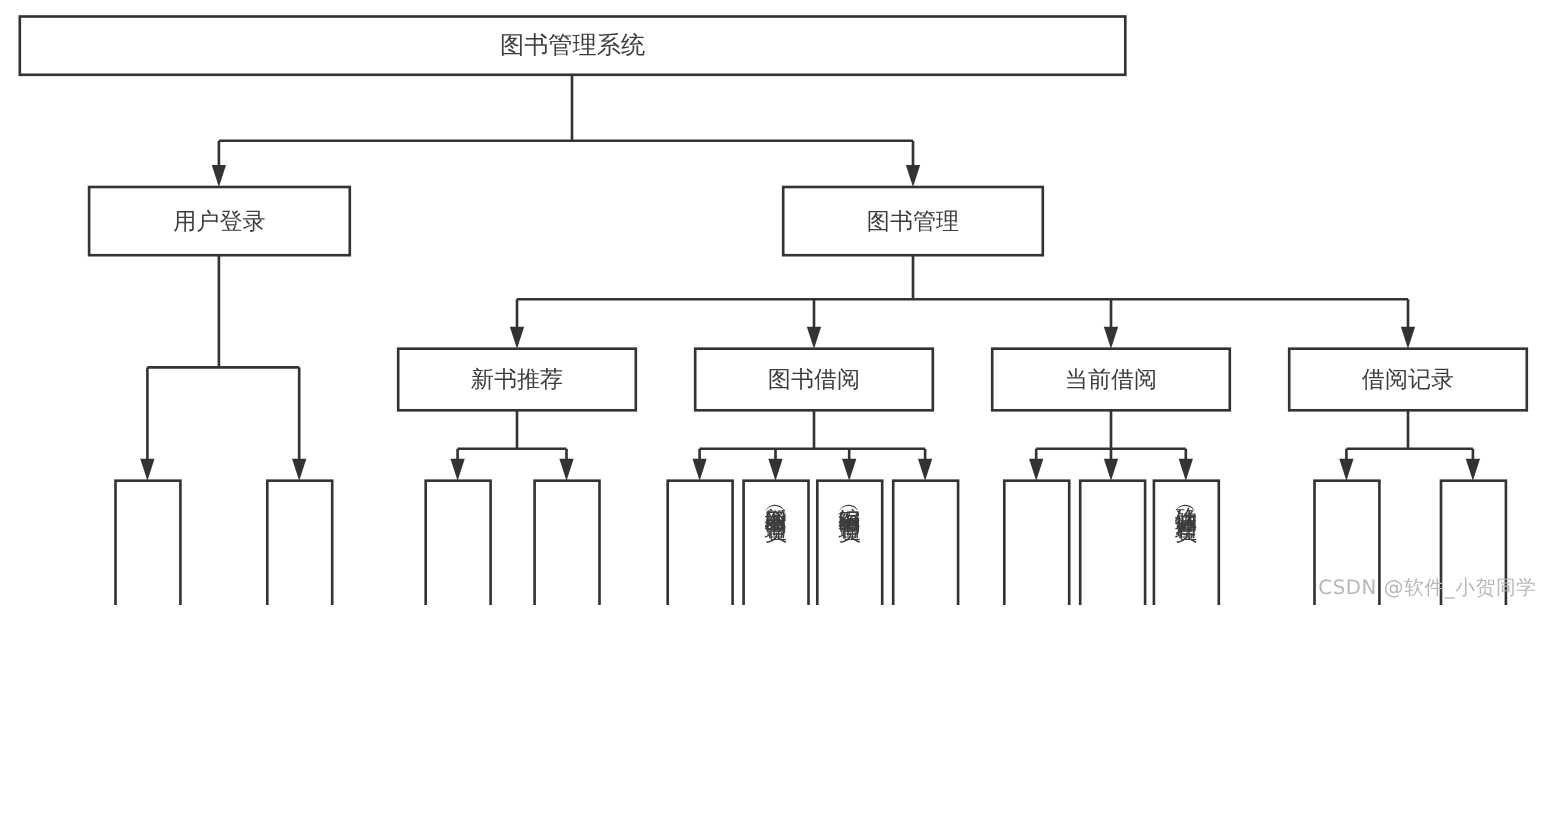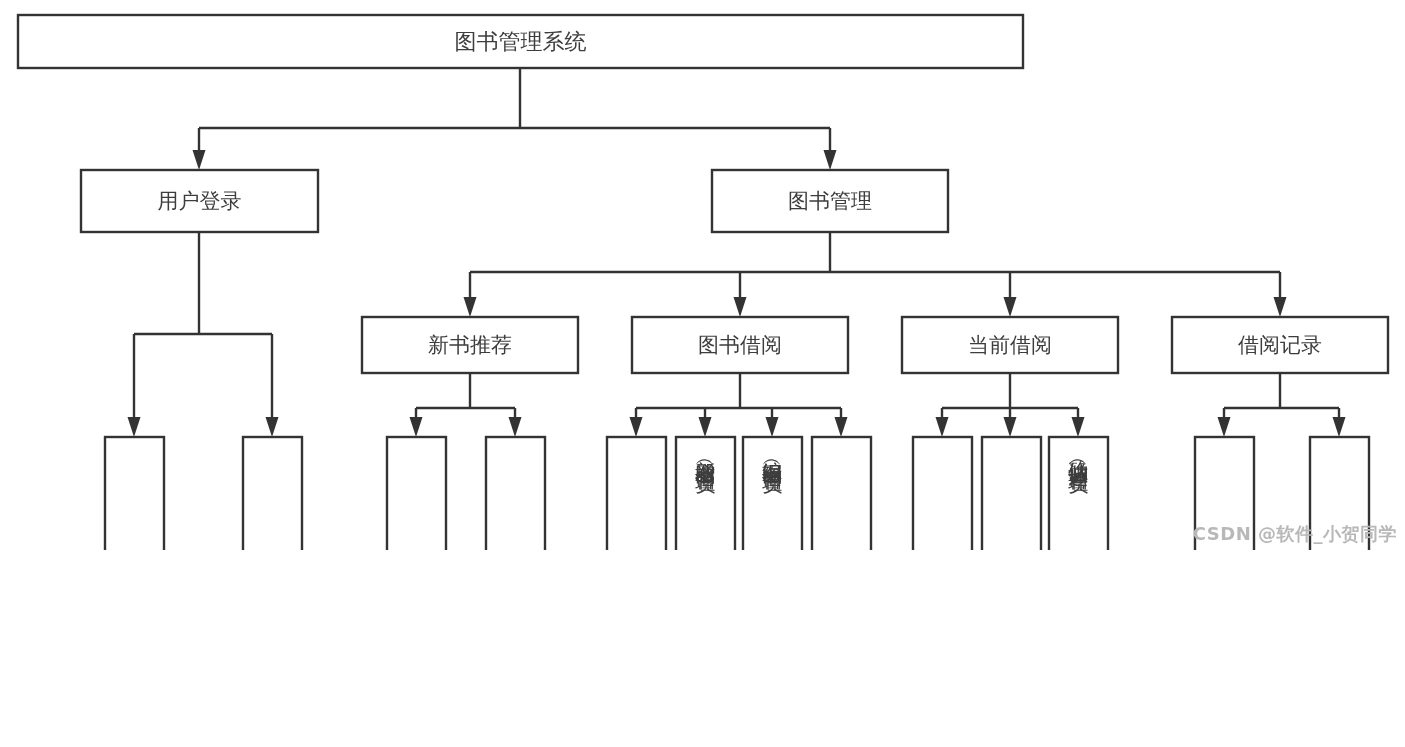--- a/index.html
+++ b/index.html
@@ -76,21 +76,20 @@
   .watermark {
     position: absolute;
     right: 8px;
     bottom: 4px;
     font-family: "DejaVu Sans", "Liberation Sans", sans-serif;
     font-size: 18px;
     color: #b8b8b8;
     letter-spacing: 0.5px;
     user-select: none;
     white-space: nowrap;
-    font-weight: bold;
   }
 </style>
 </head>
 <body>
 
 <div id="diagram-root">
   <svg class="diagram-canvas" viewBox="0 0 1405 747" xmlns="http://www.w3.org/2000/svg">
     <g id="connector-layer">
         <line x1="520" y1="68" x2="520" y2="128" class="connector"></line>
         <line x1="199" y1="128" x2="830" y2="128" class="connector"></line>

